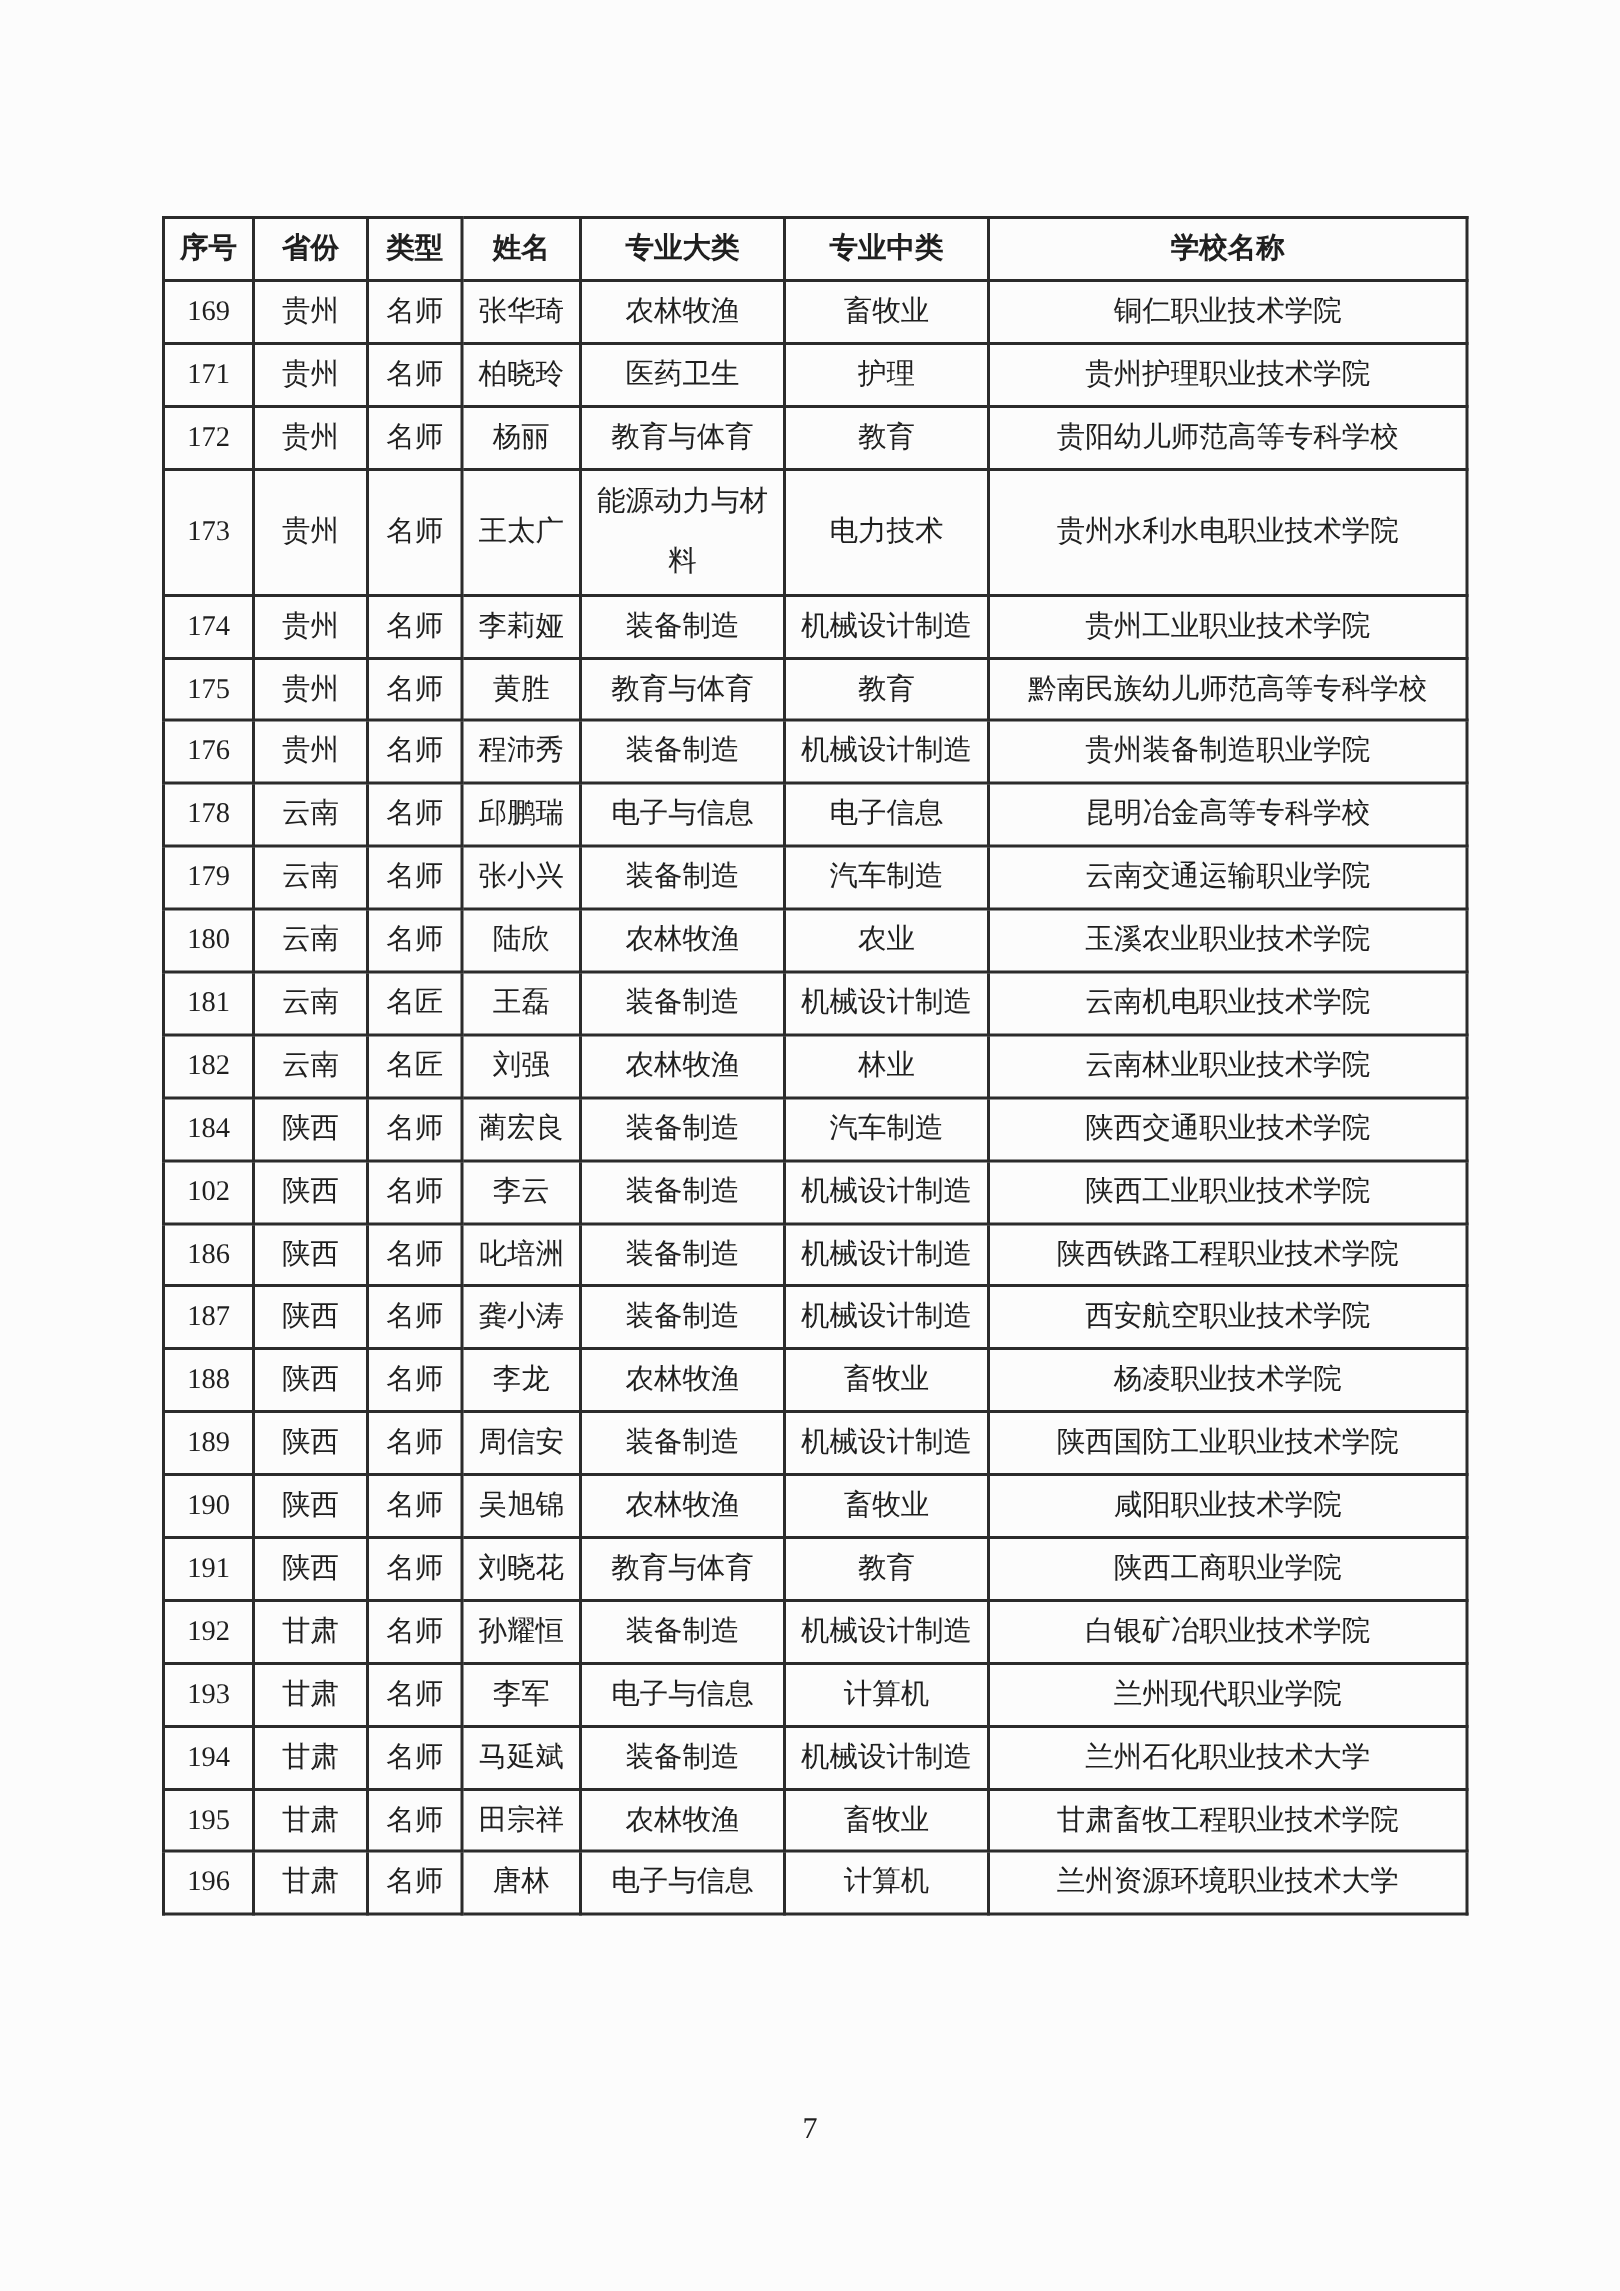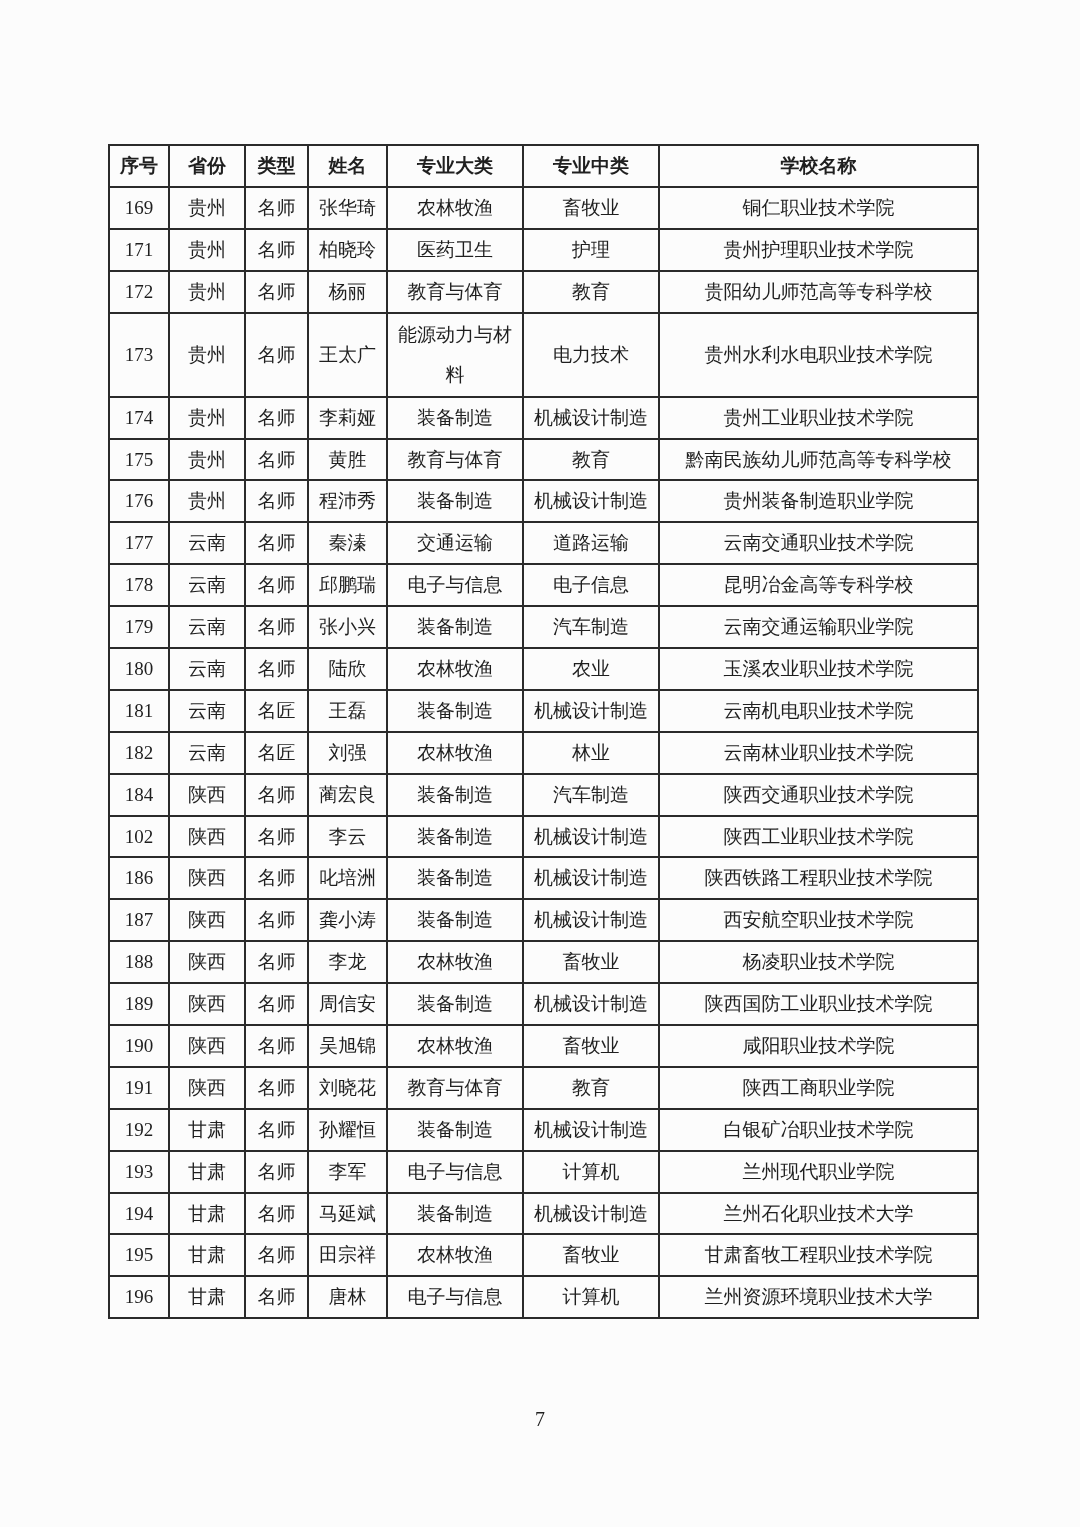--- a/index.html
+++ b/index.html
@@ -134,29 +134,20 @@
         <tr>
           <td>176</td>
           <td>贵州</td>
           <td>名师</td>
           <td>程沛秀</td>
           <td>装备制造</td>
           <td>机械设计制造</td>
           <td>贵州装备制造职业学院</td>
         </tr>
         <tr>
-          <td>177</td>
-          <td>云南</td>
-          <td>名师</td>
-          <td>秦溱</td>
-          <td>交通运输</td>
-          <td>道路运输</td>
-          <td>云南交通职业技术学院</td>
-        </tr>
-        <tr>
           <td>178</td>
           <td>云南</td>
           <td>名师</td>
           <td>邱鹏瑞</td>
           <td>电子与信息</td>
           <td>电子信息</td>
           <td>昆明冶金高等专科学校</td>
         </tr>
         <tr>
           <td>179</td>

